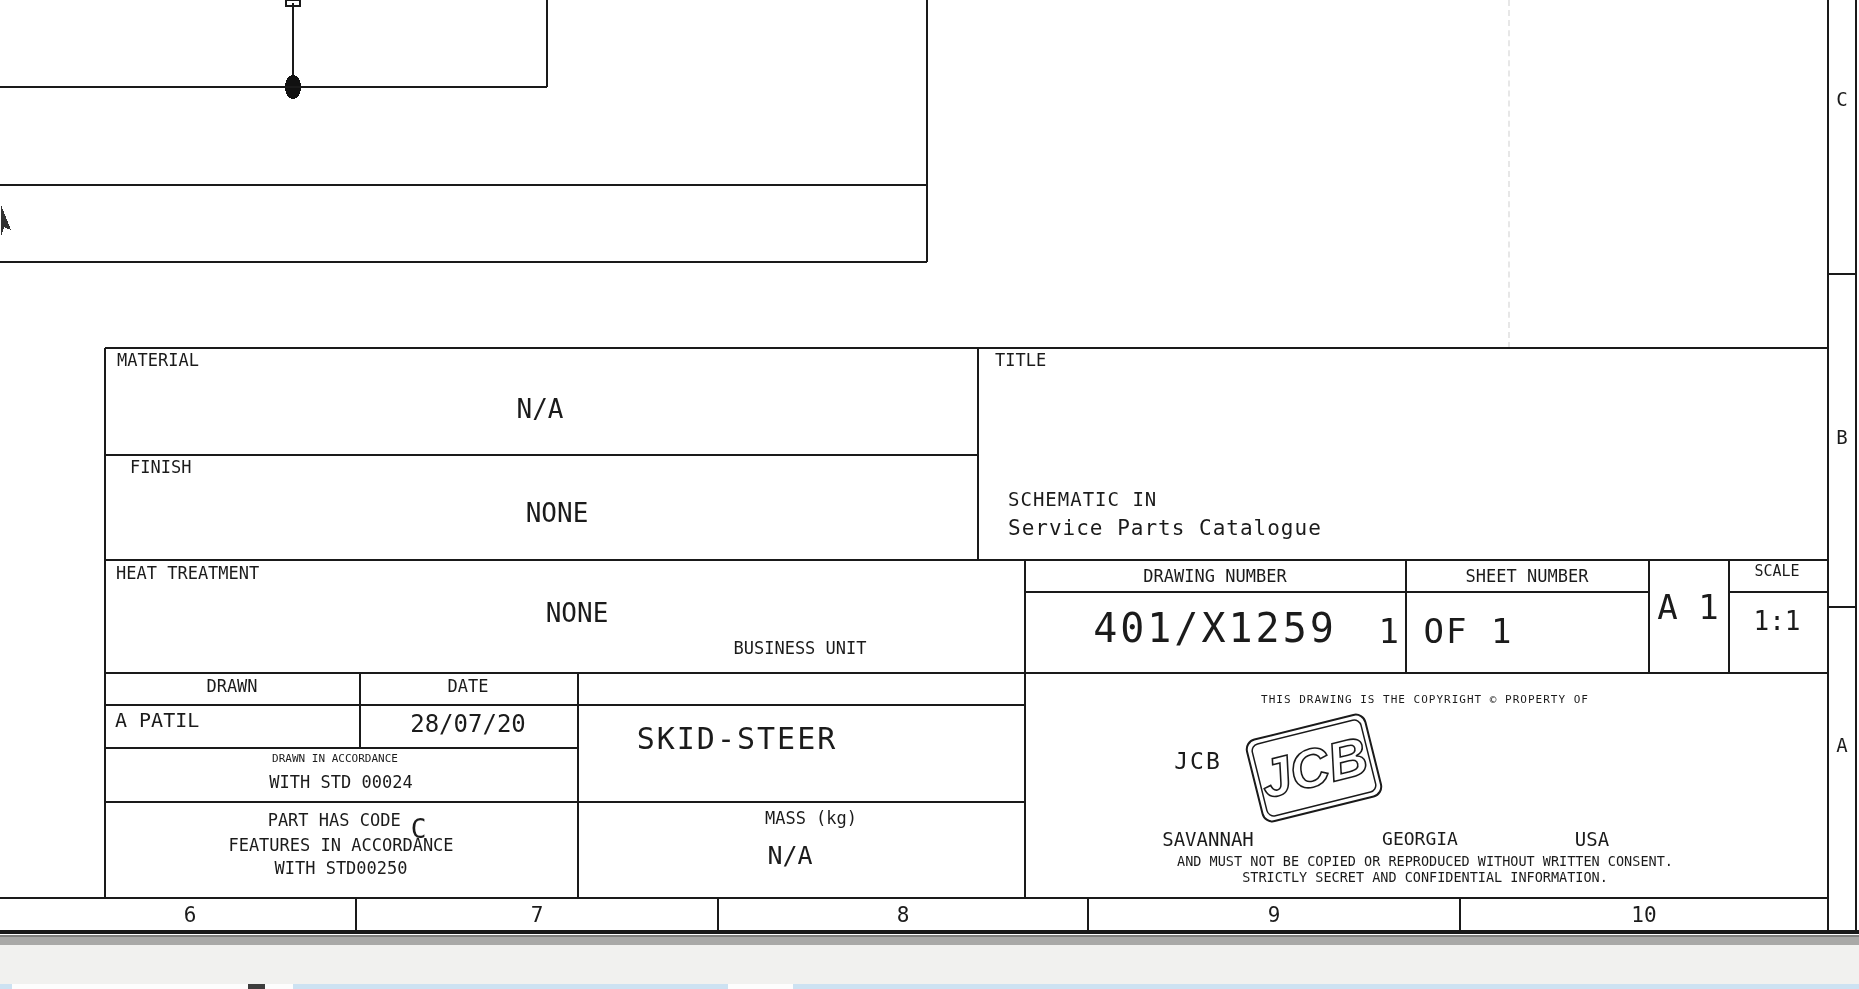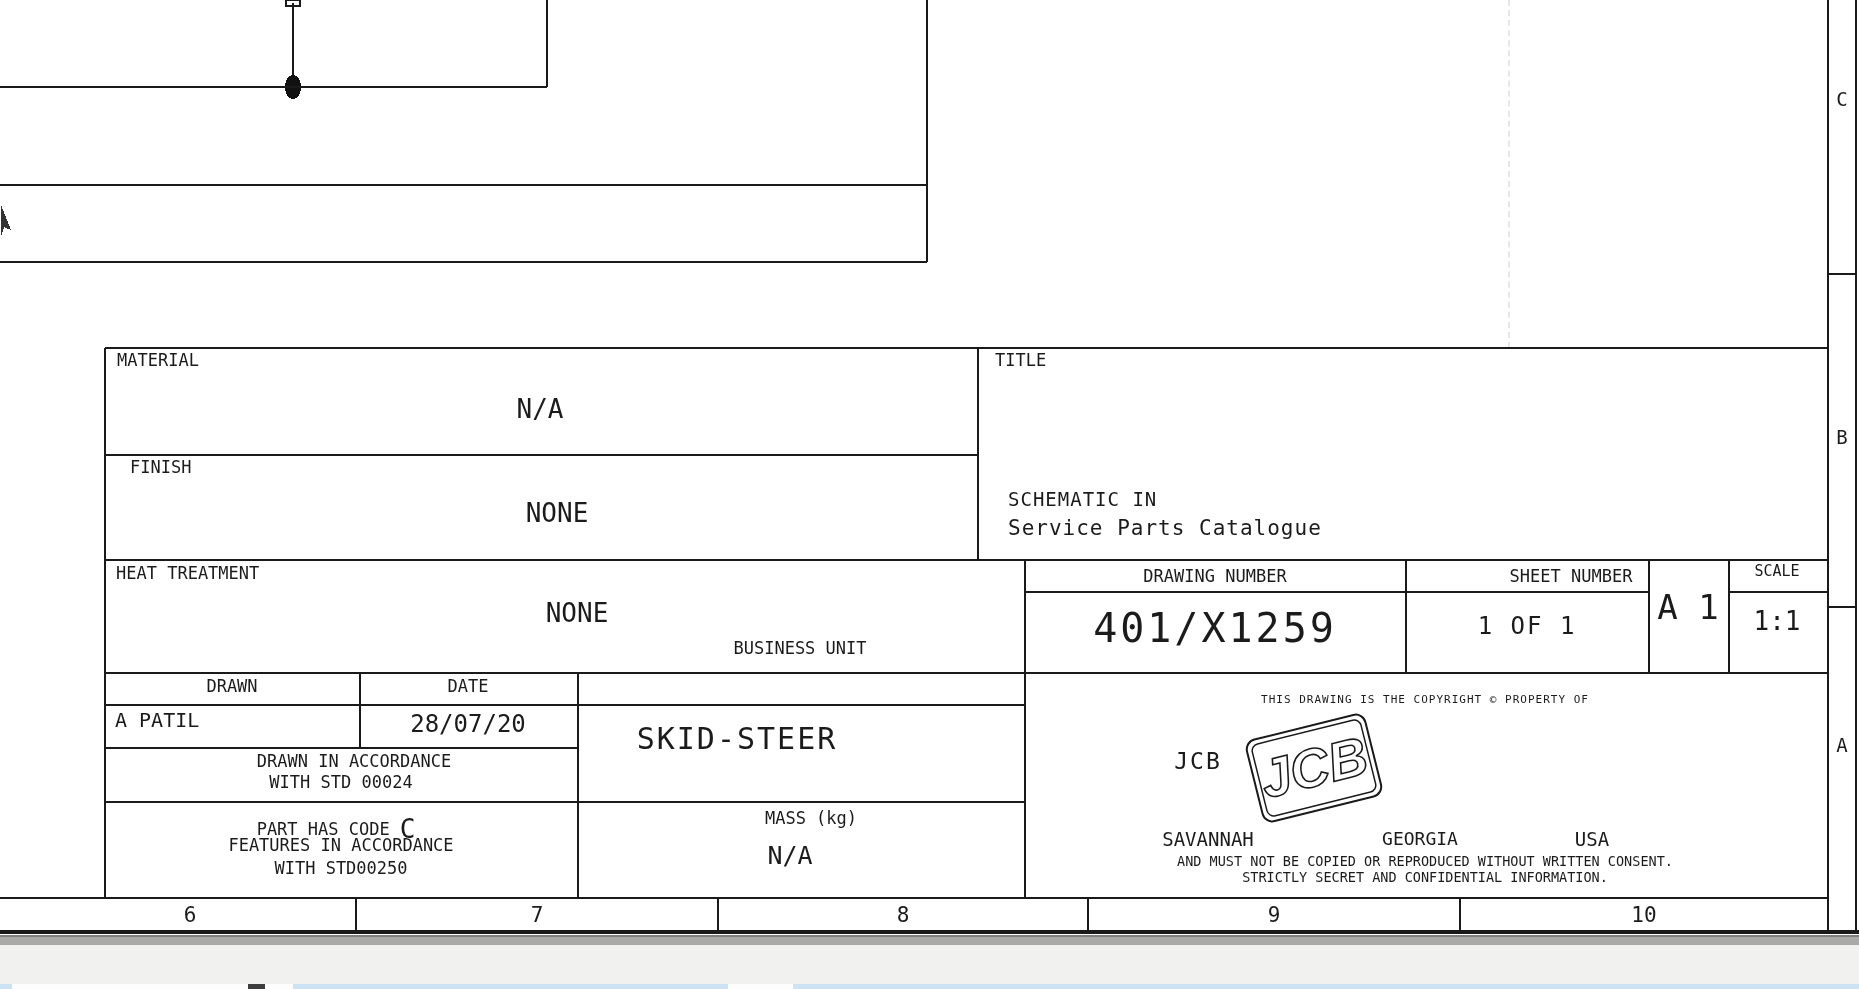--- a/index.html
+++ b/index.html
@@ -89,40 +89,40 @@
     <div class="cad c" style="left:577px;top:600px;font-size:26px">NONE</div>
 
     <div class="cad" style="left:995px;top:352px;font-size:17px">TITLE</div>
 
     <div class="cad" style="left:1008px;top:490px;font-size:19px;letter-spacing:1px">SCHEMATIC IN</div>
     <div class="cad" style="left:1008px;top:518px;font-size:21px;letter-spacing:1px">Service Parts Catalogue</div>
 
     <div class="cad c" style="left:1215px;top:568px;font-size:17px">DRAWING NUMBER</div>
     <div class="cad c" style="left:1215px;top:608px;font-size:40px;letter-spacing:3px">401/X1259</div>
 
-    <div class="cad c" style="left:1571px;top:568px;font-size:17px">SHEET NUMBER</div>
-    <div class="cad c" style="left:1527px;top:614px;font-size:24px;letter-spacing:2px">1 OF 1</div>
+    <div class="cad c" style="left:1527px;top:568px;font-size:17px">SHEET NUMBER</div>
+    <div class="cad c" style="left:1446px;top:614px;font-size:34px;letter-spacing:2px">1 OF 1</div>
 
     <div class="cad c" style="left:1688px;top:590px;font-size:34px">A 1</div>
 
     <div class="cad c" style="left:1777px;top:564px;font-size:15px">SCALE</div>
     <div class="cad c" style="left:1777px;top:608px;font-size:26px">1:1</div>
 
     <div class="cad c" style="left:232px;top:678px;font-size:17px">DRAWN</div>
     <div class="cad c" style="left:468px;top:678px;font-size:17px">DATE</div>
     <div class="cad c" style="left:800px;top:640px;font-size:17px">BUSINESS UNIT</div>
 
     <div class="cad" style="left:115px;top:710px;font-size:20px">A PATIL</div>
     <div class="cad c" style="left:468px;top:712px;font-size:24px">28/07/20</div>
     <div class="cad c" style="left:737px;top:724px;font-size:30px;letter-spacing:2px">SKID-STEER</div>
 
-    <div class="cad c" style="left:354px;top:753px;font-size:17px">DRAWN IN ACCORDANCE</div>
+    <div class="cad c" style="left:335px;top:753px;font-size:11px">DRAWN IN ACCORDANCE</div>
     <div class="cad c" style="left:341px;top:774px;font-size:17px">WITH STD 00024</div>
 
-    <div class="cad c" style="left:336px;top:812px;font-size:17px;display:flex;align-items:flex-end">
+    <div class="cad c" style="left:347px;top:812px;font-size:17px;display:flex;">
       <span>PART HAS CODE</span><span style="font-size:26px;margin-left:10px;position:relative;top:4px">C</span>
     </div>
     <div class="cad c" style="left:341px;top:837px;font-size:17px">FEATURES IN ACCORDANCE</div>
     <div class="cad c" style="left:341px;top:860px;font-size:17px">WITH STD00250</div>
 
     <div class="cad c" style="left:811px;top:810px;font-size:17px">MASS (kg)</div>
     <div class="cad c" style="left:790px;top:843px;font-size:25px">N/A</div>
 
     <div class="cad c" style="left:1425px;top:694px;font-size:11px;letter-spacing:1px">THIS DRAWING IS THE COPYRIGHT © PROPERTY OF</div>
 

